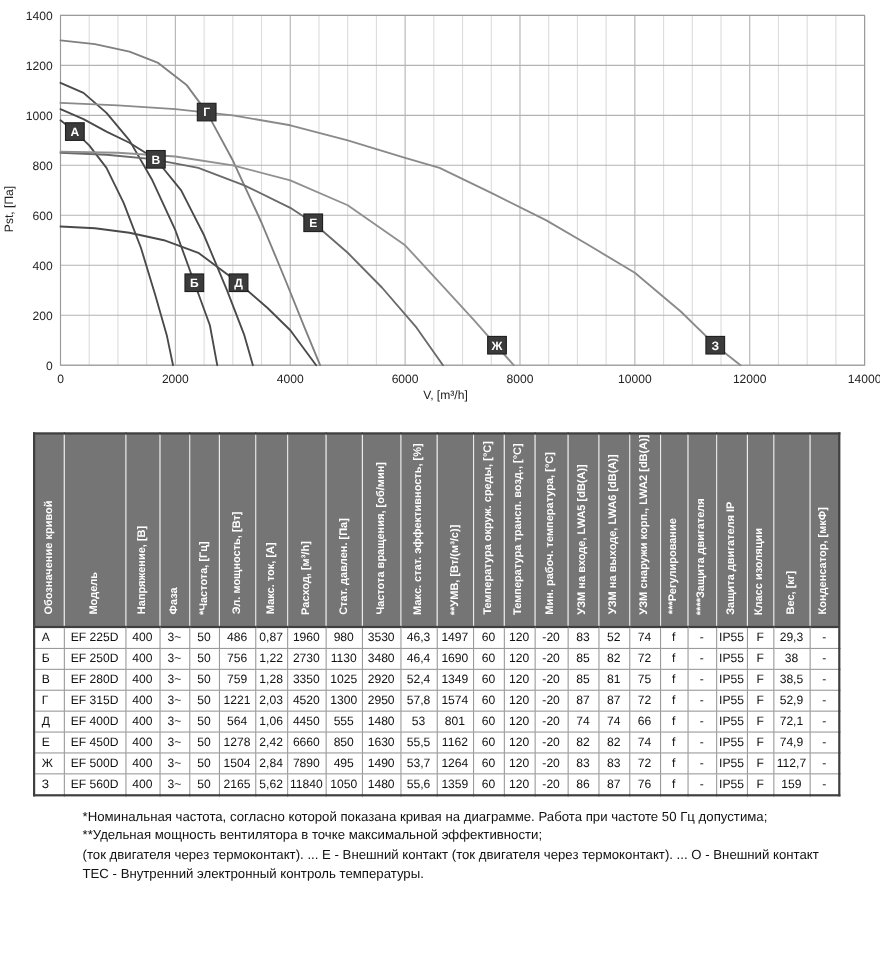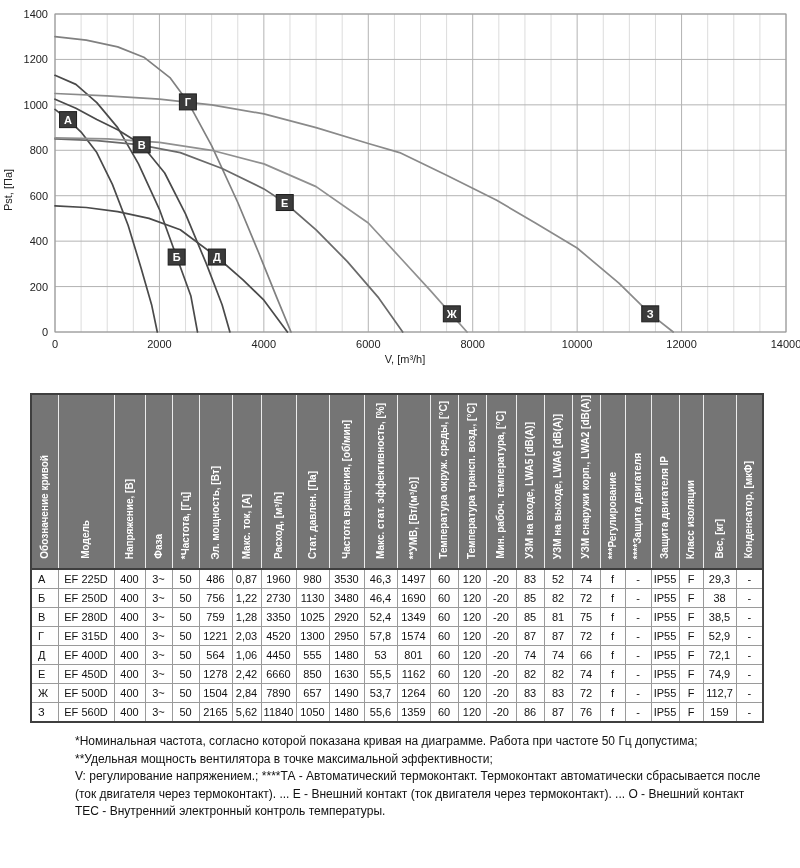--- a/index.html
+++ b/index.html
@@ -337,21 +337,21 @@
         </tr>
         <tr>
           <td class="c-first">Ж</td>
           <td>EF 500D</td>
           <td>400</td>
           <td>3~</td>
           <td>50</td>
           <td>1504</td>
           <td>2,84</td>
           <td>7890</td>
-          <td>657</td>
+          <td>495</td>
           <td>1490</td>
           <td>53,7</td>
           <td>1264</td>
           <td>60</td>
           <td>120</td>
           <td>-20</td>
           <td>83</td>
           <td>83</td>
           <td>72</td>
           <td>f</td>
@@ -387,16 +387,15 @@
           <td>159</td>
           <td>-</td>
         </tr>
       </tbody>
     </table>
 </div>
 
 <div class="footnotes" id="footnotes">
     <div>*Номинальная частота, согласно которой показана кривая на диаграмме. Работа при частоте 50 Гц допустима;</div>
     <div>**Удельная мощность вентилятора в точке максимальной эффективности;</div>
-    <div>V: регулирование напряжением.; ****ТА - Автоматический термоконтакт. Термоконтакт автоматически сбрасывается после</div>
     <div>(ток двигателя через термоконтакт). ... Е - Внешний контакт (ток двигателя через термоконтакт). ... О - Внешний контакт</div>
     <div>ТЕС - Внутренний электронный контроль температуры.</div>
   </div>
 
 </body></html>

